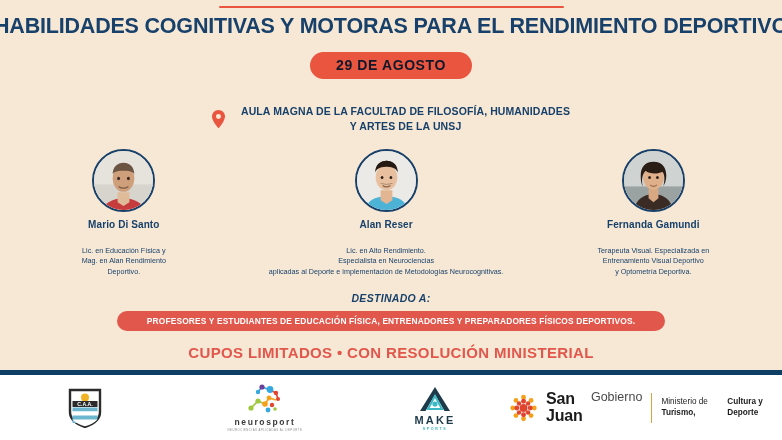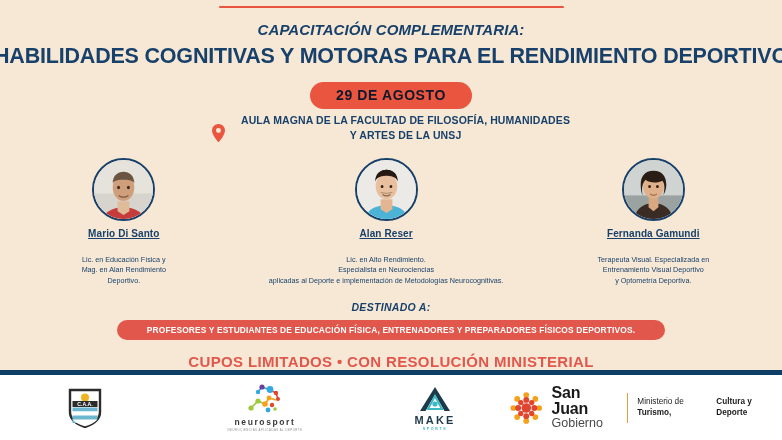--- a/index.html
+++ b/index.html
@@ -71,22 +71,22 @@
     font-weight:bold;
     font-size:14px;
     letter-spacing:.6px;
     padding:5px 26px 6px 26px;
     border-radius:14px;
     display:inline-block;
   }
 
   
   .venue{
-    margin-top:4px;
-    display:flex;align-items:flex-end;justify-content:center;
+    margin-top:25px;
+    display:flex;align-items:center;justify-content:center;
     gap:16px;
   }
   .pin{
     width:13px;height:18px;flex:none;margin-top:0px;
   }
   .venue-text{
     color:#17406a;font-weight:bold;font-size:10.5px;
     text-align:center;line-height:1.35;letter-spacing:.1px;
   }
 
@@ -105,21 +105,21 @@
   .sp-3{width:250px;}
   .avatar{
     width:59px;height:59px;border-radius:50%;
     border:2px solid #17406a;
     overflow:hidden;position:relative;
     background:#d9d2c8;
   }
   .avatar svg{display:block;width:100%;height:100%;}
   .sp-name{
     margin-top:7px;color:#17406a;font-weight:bold;font-size:10px;
-    text-align:center;letter-spacing:.1px;text-decoration:underline;
+    text-align:center;letter-spacing:.1px;
   }
   .sp-role{
     margin-top:16px;color:#17406a;font-size:7.2px;line-height:1.45;
     text-align:center;font-weight:normal;
   }
 
   
   .destinado-label{
     margin-top:15px;
     color:#17406a;font-style:italic;font-weight:bold;font-size:10.5px;
@@ -157,39 +157,38 @@
   .make-wrap{display:flex;flex-direction:column;align-items:center;}
   .make-name{
     margin-top:1px;color:#1d3a4a;font-size:11px;font-weight:bold;
     letter-spacing:2.2px;
   }
   .make-sub{
     color:#3bb8c4;font-size:3.6px;font-weight:bold;letter-spacing:1.6px;margin-top:1px;
   }
 
   .sj-wrap{display:flex;align-items:center;gap:9px;}
-  .sj-words{display:flex;flex-direction:column;line-height:1.02;}
+  .sj-words{display:flex;flex-direction:row;line-height:1.02;}
   .sj-top{color:#1a1a1a;font-size:16px;font-weight:bold;letter-spacing:-.2px;}
   .sj-bot{color:#4a4a4a;font-size:12.5px;font-weight:normal;}
   .sj-divider{width:1.4px;height:30px;background:#d8a23c;}
   .sj-min{display:flex;flex-direction:row;line-height:1.28;}
   .sj-min div{color:#1a1a1a;font-size:8.2px;}
   .sj-min b{font-weight:bold;}
 </style>
 </head>
 <body>
 
 <div id="poster">
 
   <div class="stage">
 
 
     <div class="rule"></div>
 
-    <div class="subtitle">CAPACITACIÓN COMPLEMENTARIA:</div>
 
     <div class="maintitle">HABILIDADES COGNITIVAS Y MOTORAS PARA EL RENDIMIENTO DEPORTIVO</div>
 
     <div class="date-pill">29 DE AGOSTO</div>
 
     <div class="venue">
       <span class="pin">
         <svg viewBox="0 0 24 34" xmlns="http://www.w3.org/2000/svg">
           <path d="M12 0C5.4 0 0 5.4 0 12c0 8.6 12 22 12 22s12-13.4 12-22C24 5.4 18.6 0 12 0z" fill="#e9553f"></path>
           <circle cx="12" cy="12" r="4.6" fill="#f7e8d5"></circle>

